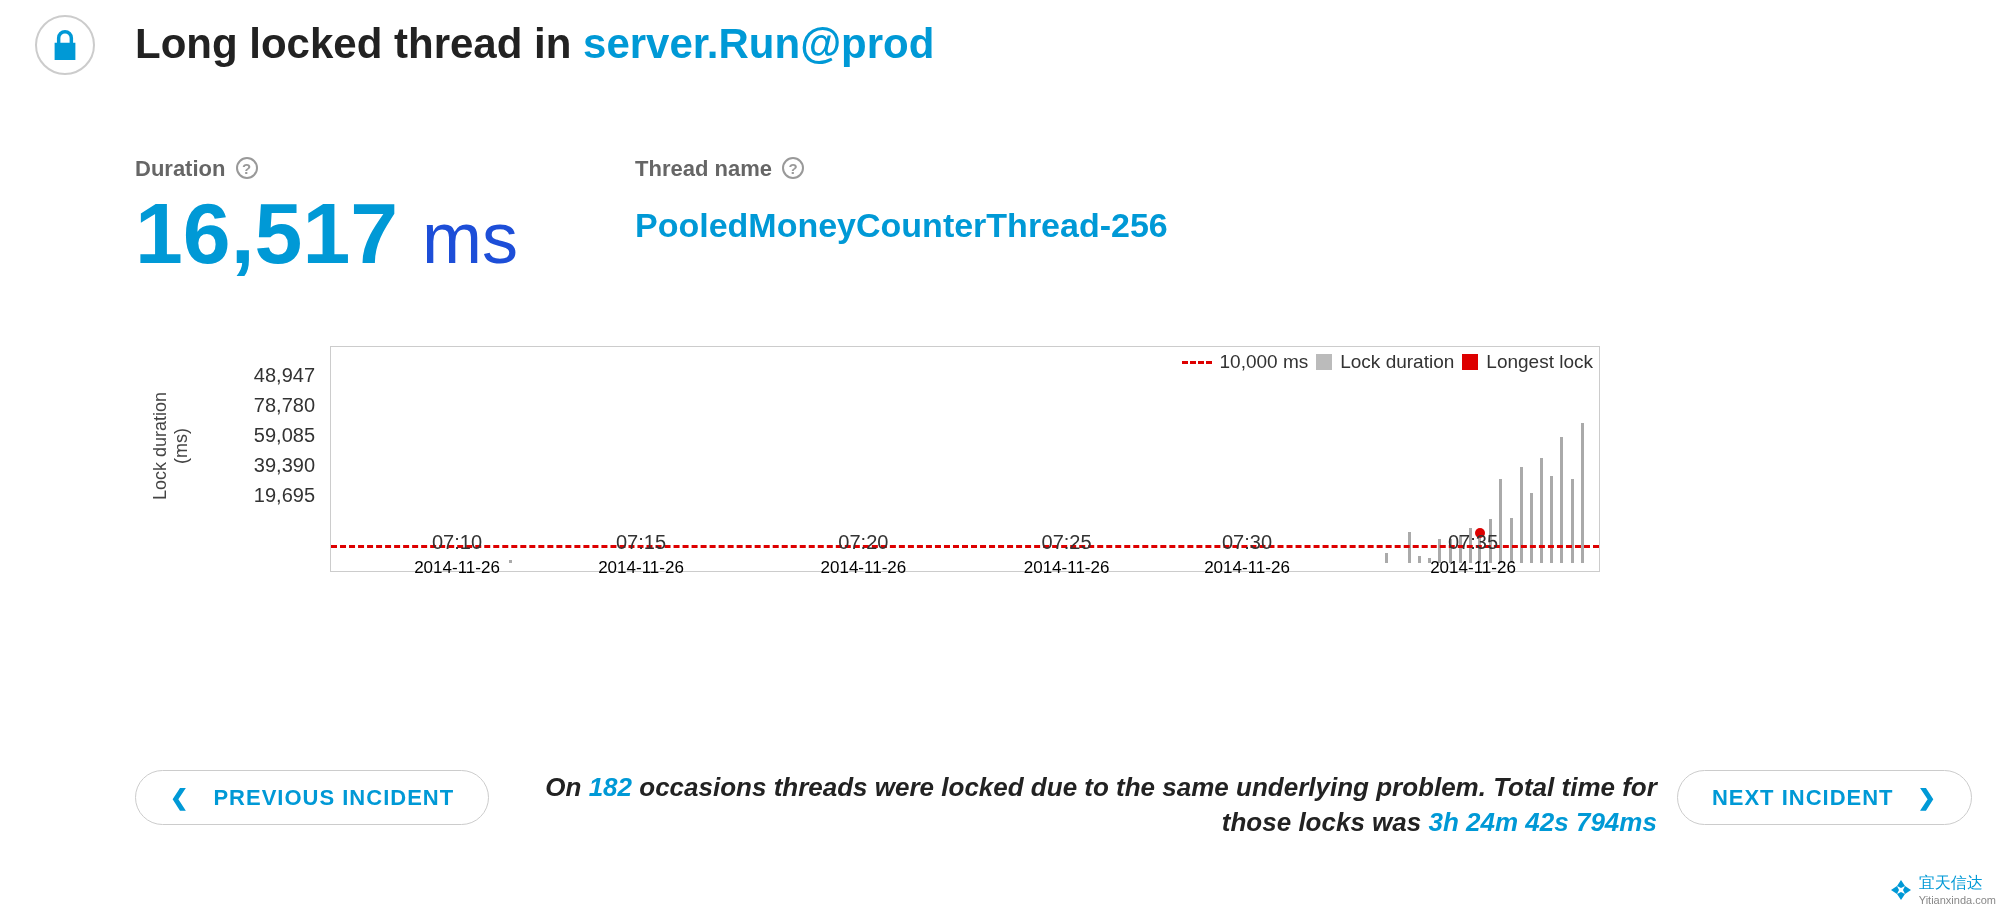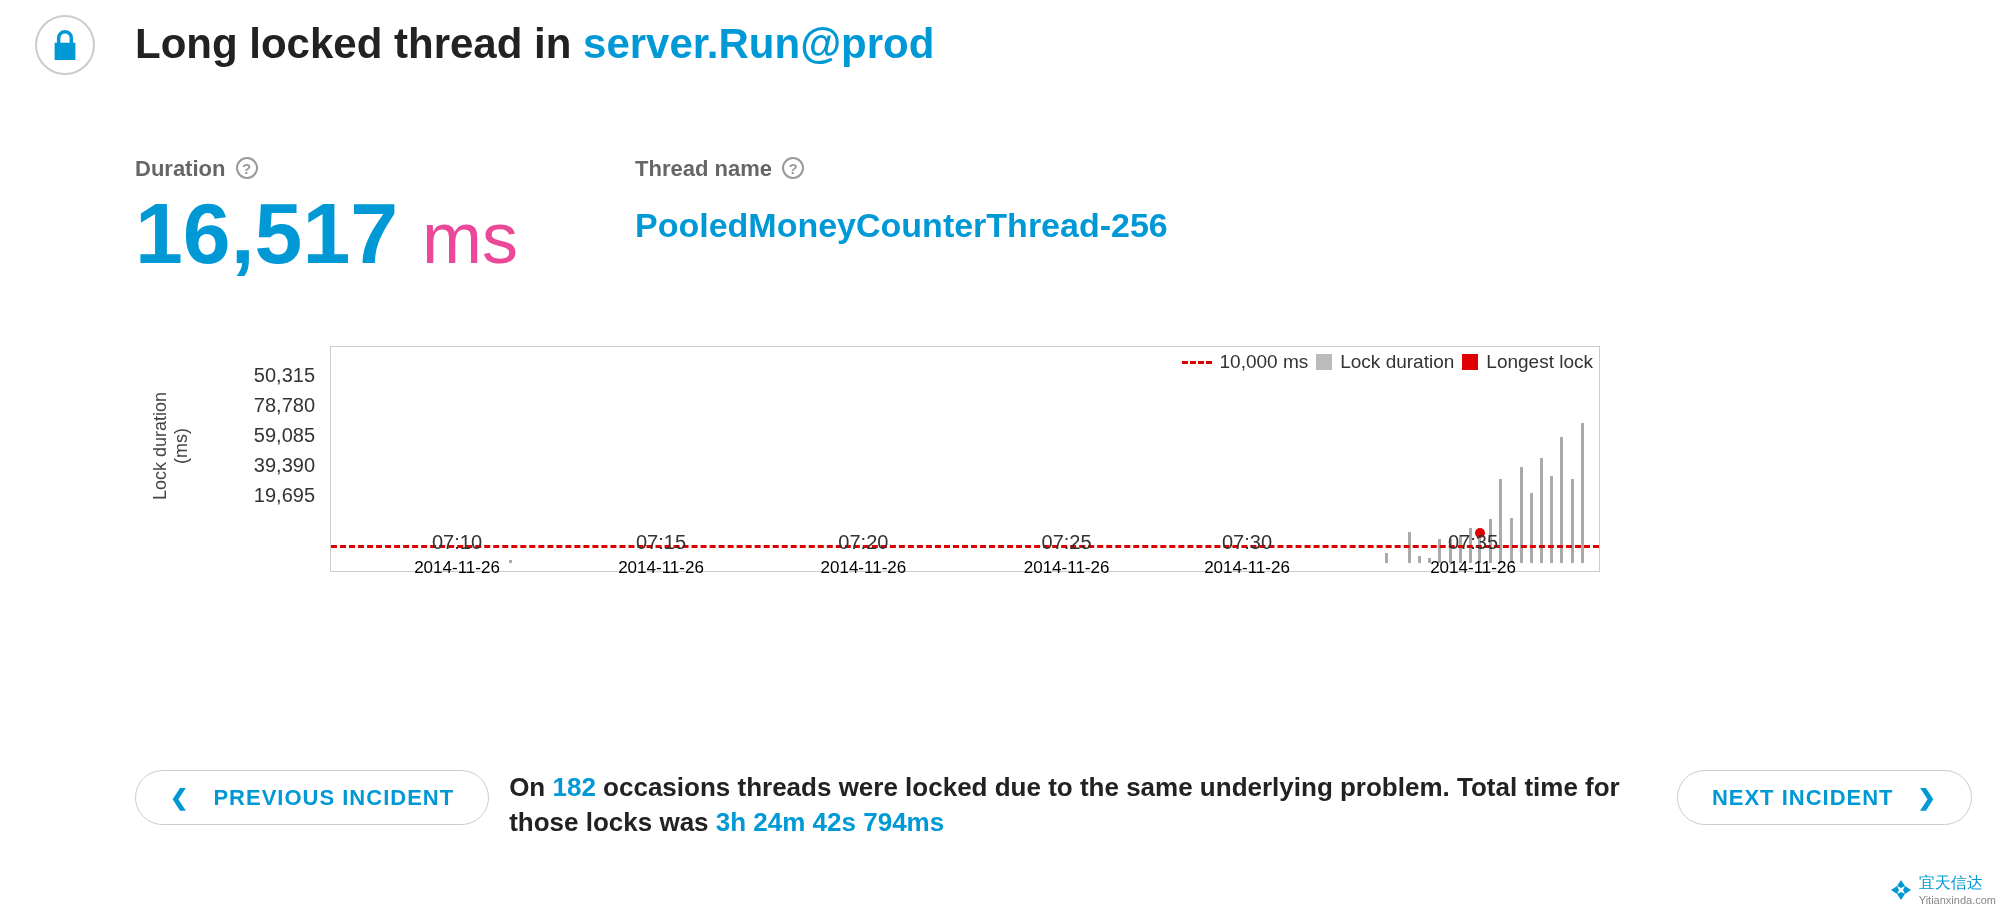--- a/index.html
+++ b/index.html
@@ -7,42 +7,42 @@
   .page{width:2012px;height:916px;position:relative;}
   .lock-badge{position:absolute;left:35px;top:15px;width:60px;height:60px;border:2px solid #ccc;border-radius:50%;display:flex;align-items:center;justify-content:center;}
   .content{position:absolute;left:135px;top:20px;right:40px;}
   .title{font-size:42px;font-weight:700;color:#222;}
   .title .link{color:#0099d6;}
   .row{display:flex;margin-top:40px;}
   .col{flex:none;margin-top:48px;}
   .lbl{font-size:22px;color:#666;font-weight:600;}
   .help{display:inline-block;width:22px;height:22px;border:2px solid #999;border-radius:50%;color:#999;font-size:15px;line-height:19px;text-align:center;vertical-align:2px;margin-left:4px;font-weight:700;}
   .dur-val{font-size:86px;font-weight:700;color:#0099d6;line-height:1;margin-top:8px;}
-  .dur-unit{font-size:72px;color:#ec4899;font-weight:400;}
+  .dur-unit{font-size:72px;color:#1d4ed8;font-weight:400;}
   .thread-val{font-size:34px;font-weight:700;color:#0099d6;margin-top:24px;}
   .chart-wrap{margin-top:70px;position:relative;}
   .ylabel{position:absolute;left:15px;top:170px;transform:rotate(-90deg);transform-origin:left top;font-size:18px;color:#444;text-align:center;width:140px;}
   .yticks{position:absolute;left:80px;top:18px;text-align:right;width:100px;font-size:20px;color:#333;}
   .yticks div{height:30px;}
   .plot{position:absolute;left:195px;top:0;width:1270px;height:226px;border:1px solid #ccc;border-width:1px 1px 1px 1px;}
   .legend{position:absolute;right:6px;top:4px;font-size:19px;color:#333;display:flex;align-items:center;gap:8px;}
   .leg-dash{display:inline-block;width:30px;border-top:3px dashed #d00;vertical-align:middle;}
   .leg-sq-g{display:inline-block;width:16px;height:16px;background:#bbb;vertical-align:middle;}
   .leg-sq-r{display:inline-block;width:16px;height:16px;background:#d00;vertical-align:middle;}
   .thresh{position:absolute;left:0;right:0;border-top:3px dashed #d00;}
   .bars{position:absolute;left:0;right:0;bottom:0;top:0;}
   .bar{position:absolute;bottom:8px;width:3px;background:#aaa;}
   .dot{position:absolute;width:10px;height:10px;border-radius:50%;background:#d00;}
   .xticks{position:absolute;left:195px;top:185px;width:1270px;font-size:20px;color:#333;}
   .xtick{position:absolute;text-align:center;transform:translateX(-50%);}
   .xtick .d{font-size:17px;color:#000000;margin-top:4px;}
   .xlabel{position:absolute;left:195px;top:245px;width:1270px;text-align:center;font-size:19px;color:#444;}
   .footer{position:absolute;left:135px;right:40px;top:770px;display:flex;align-items:flex-start;gap:20px;}
   .nav-btn{flex:none;border:1px solid #ccc;border-radius:40px;height:55px;padding:0 34px;display:flex;align-items:center;gap:24px;font-size:22px;font-weight:700;color:#0099d6;letter-spacing:1px;cursor:pointer;background:#fff;}
-  .summary{flex:1;text-align:left;font-size:26px;font-weight:700;color:#222;line-height:1.35;}
+  .summary{flex:1;text-align:right;font-size:26px;font-weight:700;color:#222;line-height:1.35;font-style:italic;}
   .summary .hl{color:#0099d6;}
   .summary .sub{font-size:18px;font-weight:400;color:#888;margin-top:6px;}
   .summary .sub a{color:#0099d6;text-decoration:none;}
   .brand{position:absolute;right:16px;bottom:10px;font-size:16px;color:#0099d6;display:flex;align-items:center;gap:6px;justify-content:flex-end;}
   .brand .sub{font-size:11px;color:#888;display:block;}
 </style>
 </head>
 <body>
 
 <div class="page">
@@ -64,21 +64,21 @@
       </div>
       <div class="col">
         <div class="lbl"><span>Thread name</span> <span class="help">?</span></div>
         <div class="thread-val">PooledMoneyCounterThread-256</div>
       </div>
     </div>
 
     <div class="chart-wrap" style="height:280px">
       <div class="ylabel">Lock duration (ms)</div>
       <div class="yticks" id="yticks">
-          <div>50,315</div>
+          <div>48,947</div>
           <div>78,780</div>
           <div>59,085</div>
           <div>39,390</div>
           <div>19,695</div>
         </div>
       <div class="plot" id="plot">
         <div class="legend">
           <span class="leg-dash"></span>
             <span>10,000 ms</span>
           <span class="leg-sq-g"></span>
@@ -109,21 +109,21 @@
             <div class="bar" style="left: 1239.52px; height: 84px;"></div>
             <div class="bar" style="left: 1249.68px; height: 140px;"></div>
           </div>
         <div class="thresh" id="thresh" style="bottom: 23.5px;"></div>
       </div>
       <div class="xticks" id="xticks">
           <div class="xtick" style="left: 127px;">
             <div>07:10</div>
             <div class="d">2014-11-26</div>
           </div>
-          <div class="xtick" style="left: 331px;">
+          <div class="xtick" style="left: 311px;">
             <div>07:15</div>
             <div class="d">2014-11-26</div>
           </div>
           <div class="xtick" style="left: 533.4px;">
             <div>07:20</div>
             <div class="d">2014-11-26</div>
           </div>
           <div class="xtick" style="left: 736.6px;">
             <div>07:25</div>
             <div class="d">2014-11-26</div>

